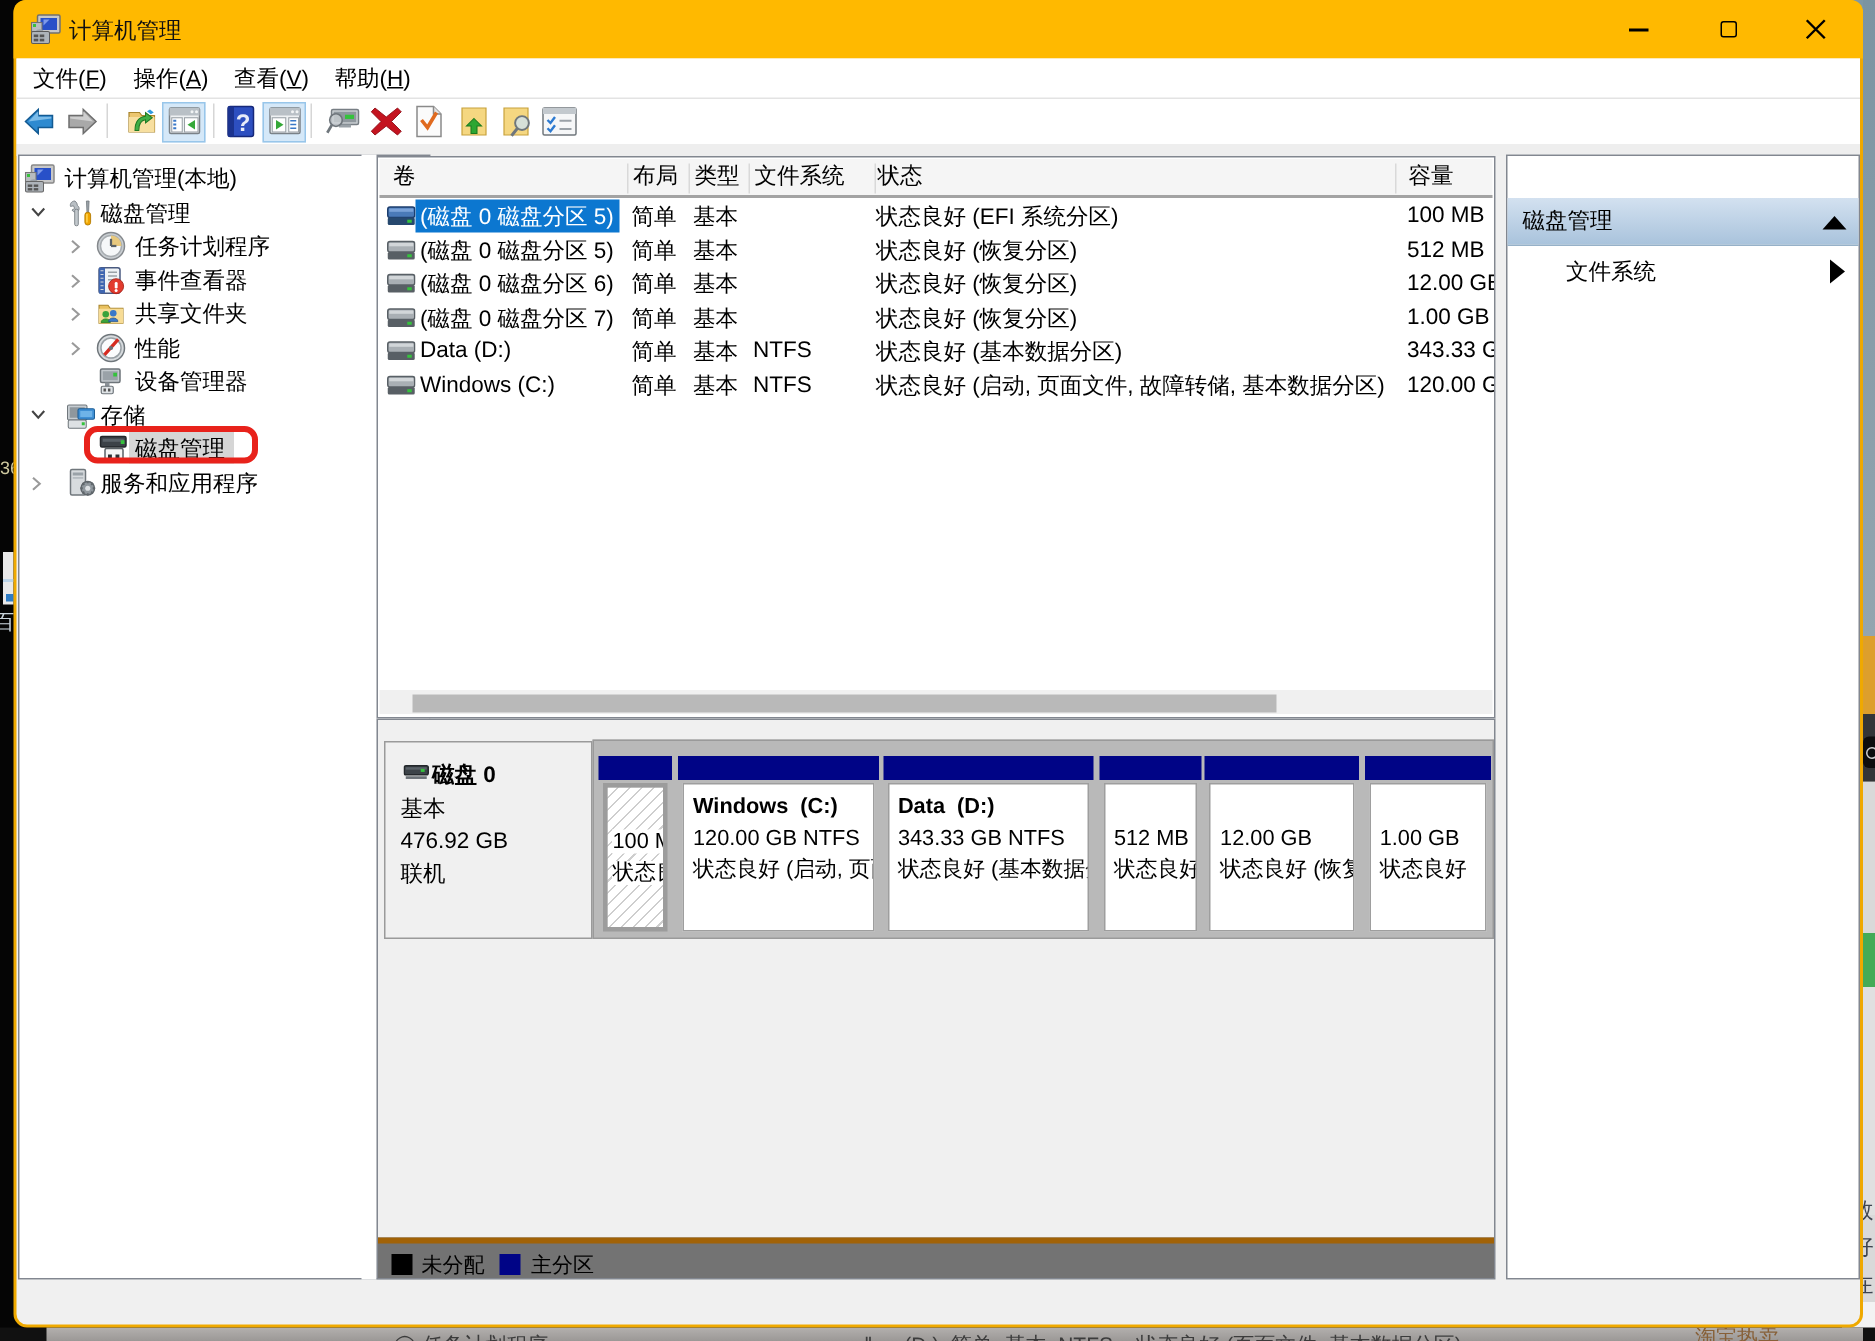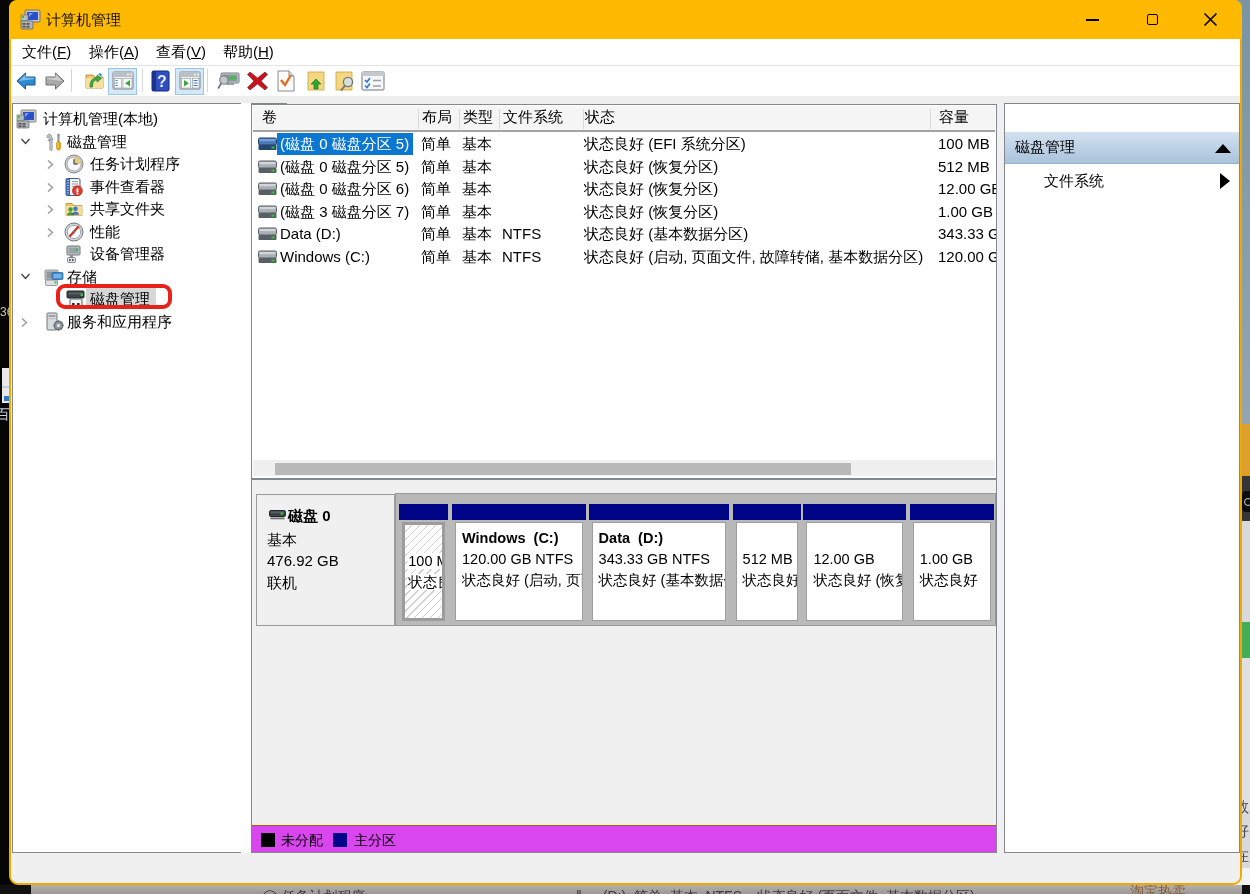--- a/index.html
+++ b/index.html
@@ -30,21 +30,21 @@
 #hscroll { position:absolute; left:1px; top:355px; width:742px; height:16px; background:#f0f0f0; }
 #hthumb { position:absolute; left:22px; top:3px; width:576px; height:12px; background:#b9b9b9; }
 
 #botpane { left:251px; top:479px; width:746px; height:374px; background:#f0f0f0; border:1px solid #828790; overflow:hidden; }
 #diskstrip { position:absolute; left:143px; top:13px; width:601px; height:133px; background:#b9b9b9; border:1px solid #9a9a9a; overflow:hidden; }
 #disklabel { position:absolute; left:4px; top:14px; width:139px; height:132px; background:#f0f0f0; border:1px solid #9a9a9a; font-size:15px; }
 .pcell { position:absolute; top:0; height:131px; }
 .pband { position:absolute; left:0; top:10px; width:100%; height:15.5px; background:#000486; }
 .pbody { position:absolute; left:3px; top:27.5px; right:3px; height:99px; background:#fff; border:1px solid #9e9e9e; overflow:hidden; font-size:14.5px; line-height:21px; padding:5px 0 0 6px; white-space:nowrap; }
 .hatch { background:repeating-linear-gradient(135deg, #fff 0px, #fff 4.6px, #cecece 4.6px, #cecece 5.6px); }
-#legend { position:absolute; left:0px; top:345px; width:744px; height:28px; background:#d946ef; border-top:1px solid #a16207; font-size:14px; }
+#legend { position:absolute; left:0px; top:345px; width:744px; height:28px; background:#737373; border-top:4px solid #a16207; font-size:14px; }
 .lsq { position:absolute; top:7px; width:14px; height:14px; }
 
 #actions { left:1004px; top:103px; width:236px; height:750px; background:#fff; border:1px solid #828790; font-size:15px; }
 #acthead { position:absolute; left:0; top:0; width:234px; height:27px; background:#f0f0f0; border-bottom:1px solid #cccccc; }
 #actband { position:absolute; left:0; top:28px; width:234px; height:32px; background:linear-gradient(#d3e1f0,#a9c3dc); border-bottom:1px solid #96b1c8; }
 
 #redbox { left:56px; top:284px; width:116px; height:25px; border:4px solid #e8221b; border-radius:9px; }
 </style>
 </head>
 <body>
@@ -416,21 +416,21 @@
       <span class="vc" style="left:685px;">12.00 GB</span>
     </div>
 
     <div class="vrow" style="top:95.5px;">
       <svg class="vicon" style="position:absolute; left:5px; top:4px;" width="19" height="14" viewBox="0 0 19 14">
         <rect x="0.5" y="1" width="18" height="7" rx="1.5" fill="#a9afb4" stroke="#596066"></rect>
         <rect x="1.5" y="2" width="16" height="2.2" fill="#d2d6d9"></rect>
         <rect x="0.5" y="8" width="18" height="5" rx="1" fill="#585f65"></rect>
         <rect x="13.5" y="9.5" width="3" height="2" fill="#35c23c"></rect>
       </svg>
-      <span class="vc" style="left:27px;">(磁盘 3 磁盘分区 7)</span>
+      <span class="vc" style="left:27px;">(磁盘 0 磁盘分区 7)</span>
       <span class="vc" style="left:168px;">简单</span>
         <span class="vc" style="left:209px;">基本</span>
       <span class="vc" style="left:331px;">状态良好 (恢复分区)</span>
       <span class="vc" style="left:685px;">1.00 GB</span>
     </div>
 
     <div class="vrow" style="top:118px;">
       <svg class="vicon" style="position:absolute; left:5px; top:4px;" width="19" height="14" viewBox="0 0 19 14">
         <rect x="0.5" y="1" width="18" height="7" rx="1.5" fill="#a9afb4" stroke="#596066"></rect>
         <rect x="1.5" y="2" width="16" height="2.2" fill="#d2d6d9"></rect>

